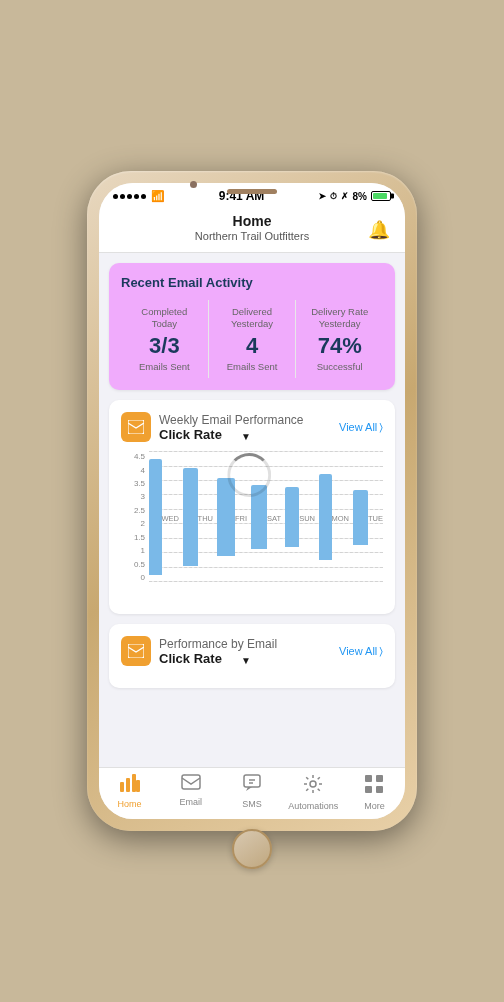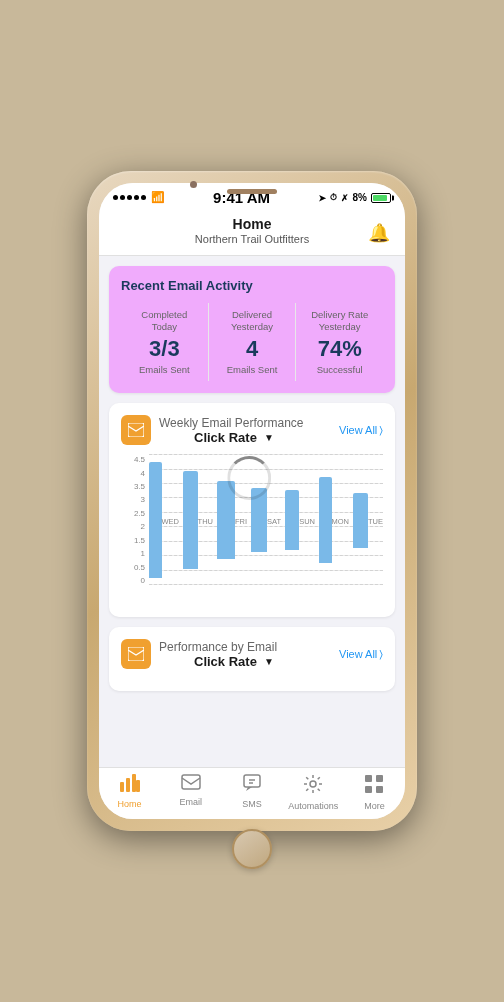--- a/index.html
+++ b/index.html
@@ -65,21 +65,21 @@
       color: #000;
       flex-shrink: 0;
     }
     .status-left { display: flex; align-items: center; gap: 3px; }
     .status-dots { display: flex; gap: 2px; }
     .status-dot { width: 5px; height: 5px; background: #000; border-radius: 50%; }
     .status-wifi {
       font-size: 11px;
       margin-left: 2px;
     }
-    .status-center { font-size: 15px; font-weight: 700; }
+    .status-center { font-size: 12px; font-weight: 700; }
     .status-right { display: flex; align-items: center; gap: 4px; font-size: 10px; }
     .battery-box {
       display: flex; align-items: center; gap: 2px;
     }
     .battery-icon {
       width: 20px; height: 10px;
       border: 1.5px solid #000;
       border-radius: 2px;
       position: relative;
       display: flex; align-items: center; padding: 1px;
@@ -203,21 +203,21 @@
       color: #fff;
       font-size: 14px;
       flex-shrink: 0;
     }
     .chart-title-wrap { flex: 1; margin-left: 8px; }
     .chart-title-label { font-size: 12px; color: #666; }
     .chart-title-main {
       font-size: 13px;
       font-weight: 700;
       color: #1a1a1a;
-      display: flex; align-items: center; gap: 7px; margin-left: 35px;
+      display: flex; align-items: flex-end; gap: 19px;
     }
     .chart-title-main .dropdown-arrow { font-size: 10px; color: #1a1a1a; }
     .view-all {
       font-size: 11px;
       color: #2196F3;
       display: flex; align-items: center; gap: 2px;
       white-space: nowrap;
     }
     .view-all-chevron { font-size: 11px; }
 

